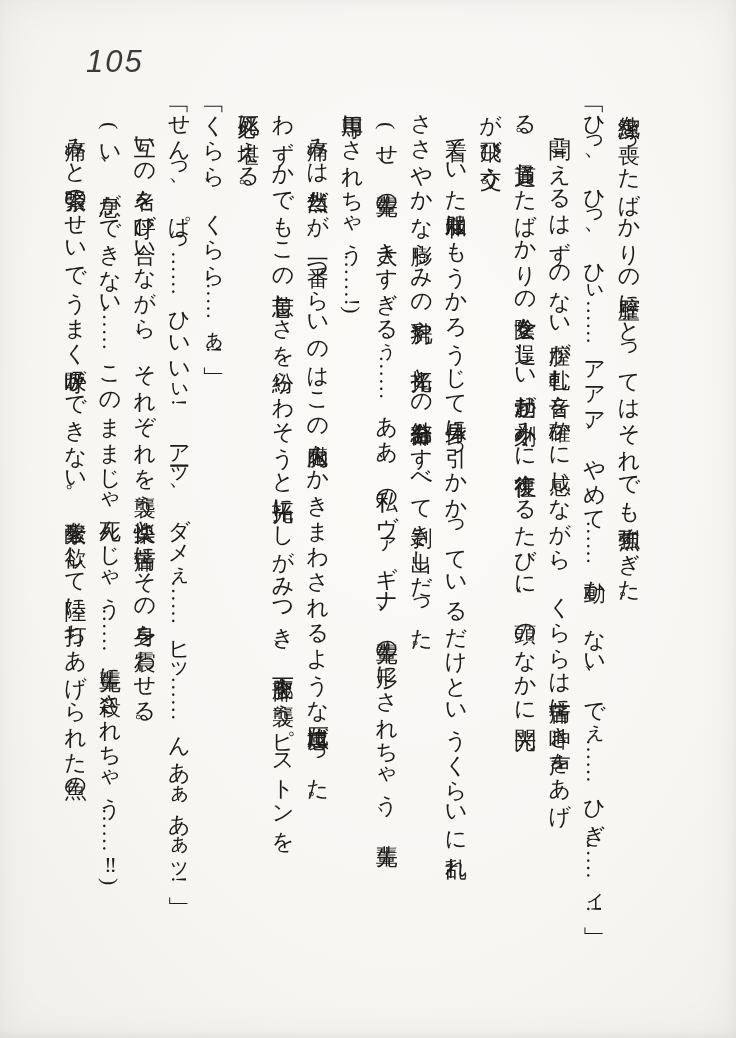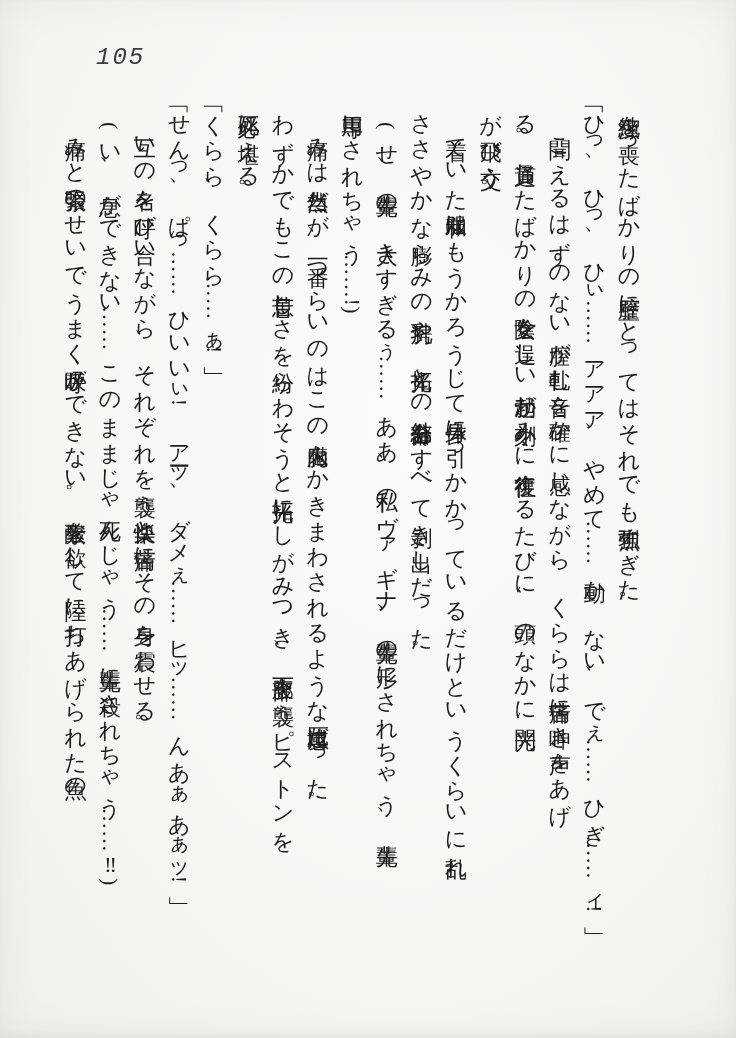--- a/index.html
+++ b/index.html
@@ -16,26 +16,25 @@
   .page {
     position: absolute;
     inset: 0;
     background: radial-gradient(ellipse at 55% 40%, #fbfaf8 0%, #f7f6f3 60%, #f0efec 100%);
     box-shadow: inset 0 0 45px rgba(0,0,0,0.05), inset -2px -3px 8px rgba(0,0,0,0.04);
   }
   .folio {
     position: absolute;
     top: 44px;
     left: 86px;
-    font-family: Liberation Mono, monospace;
+    font-family: Liberation Sans, sans-serif;
     font-style: italic;
-    font-size: 24px;
+    font-size: 31px;
     color: #3b3b3b;
     letter-spacing: 2px;
-    margin-left: 10px;
   }
   .textbody {
     position: absolute;
     top: 99px;
     right: 90px;
     height: 856px;
     writing-mode: vertical-rl;
     text-orientation: mixed;
     font-family: "Liberation Serif", serif;
     font-size: 22px;

